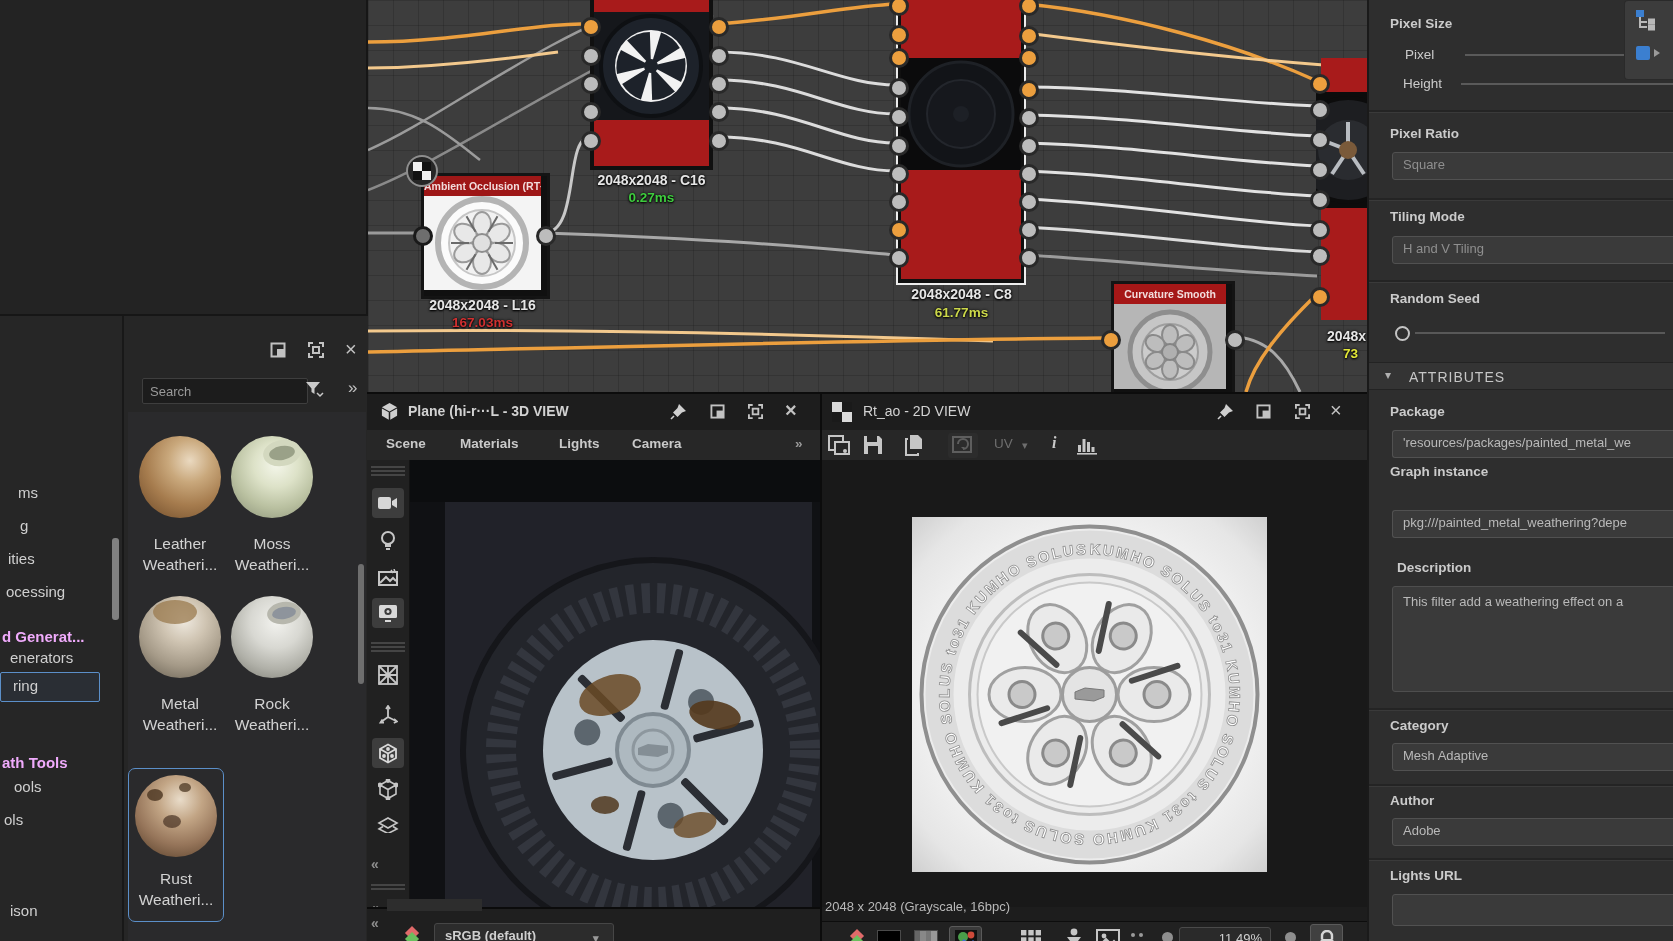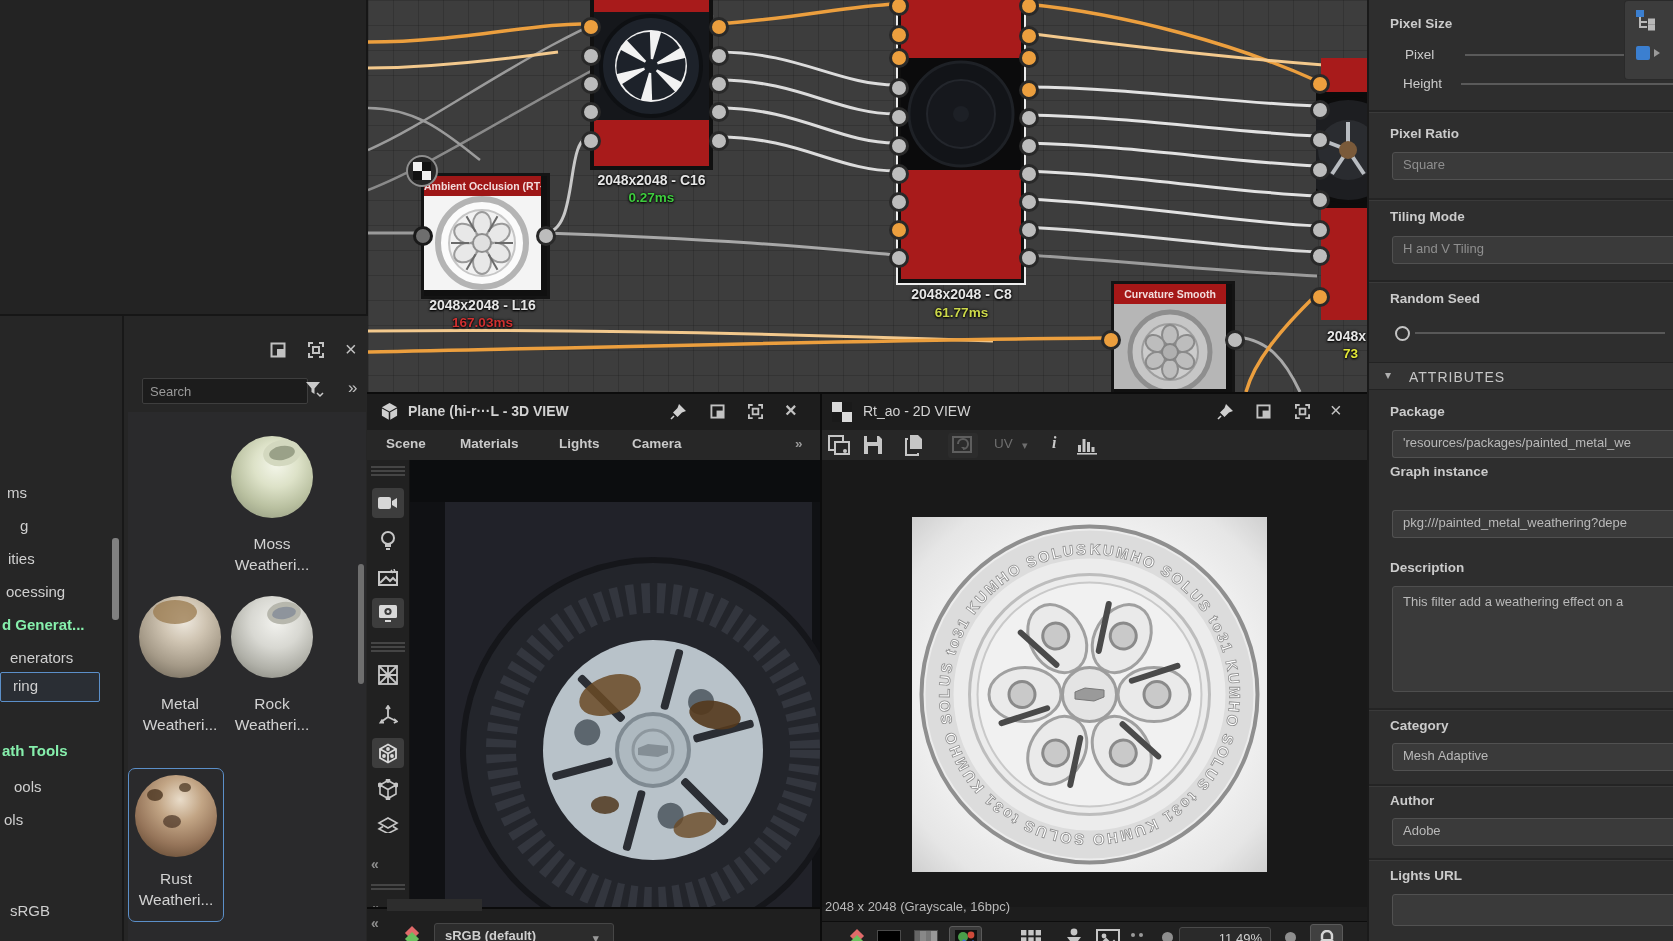--- a/index.html
+++ b/index.html
@@ -19,21 +19,21 @@
   .nlabel{position:absolute;text-align:center;font-weight:bold;font-size:14px;color:#e6e6e6;
     text-shadow:0 1px 2px #000,0 0 3px #000;white-space:nowrap;}
   .ntime{position:absolute;text-align:center;font-weight:bold;font-size:13.5px;
     text-shadow:0 1px 2px #000,0 0 3px #000;white-space:nowrap;}
   .dot{position:absolute;width:14px;height:14px;border-radius:50%;border:3px solid #292929;}
   .dot.gray{background:#bcbcbc;} .dot.orange{background:#ec9f3e;}
   
   #topleft{left:0;top:0;width:368px;height:316px;background:#232323;border-bottom:2px solid #161616;border-right:2px solid #161616;}
   #leftcol{left:0;top:316px;width:368px;height:625px;background:#262626;}
   .side-item{position:absolute;left:0;width:110px;height:24px;font-size:15px;color:#cfcfcf;white-space:nowrap;overflow:hidden;}
-  .side-item.bold{color:#86efac;font-weight:bold;}
+  .side-item.bold{color:#f0abfc;font-weight:bold;margin-top:12px;}
   #lib{position:absolute;left:122px;top:0;width:246px;height:625px;background:#262626;border-left:2px solid #181818;}
   .winicon{position:absolute;color:#c2c2c2;}
   #search-box{position:absolute;left:18px;top:62px;width:150px;height:24px;background:#1c1c1c;
     border:1px solid #3e3e3e;border-radius:2px;color:#cfcfcf;font-size:13px;padding:0 7px;outline:none;font-family:inherit;}
   #search-box::placeholder{color:#9a9a9a;}
   #lib-grid{position:absolute;left:4px;top:96px;width:238px;height:529px;background:#2a2a2c;}
   .sphere{position:absolute;width:82px;height:82px;border-radius:50%;}
   .mat-label{position:absolute;width:96px;text-align:center;font-size:15.5px;line-height:1.35;color:#d2d2d2;}
   
   .viewpanel{background:#1d1d1d;}
@@ -247,33 +247,33 @@
     <div class="dot gray" style="left:942px;top:190px;"></div>
     <div class="dot gray" style="left:942px;top:220px;"></div>
     <div class="dot gray" style="left:942px;top:246px;"></div>
     <div class="dot orange" style="left:942px;top:287px;"></div>
     <div class="nlabel" style="left:950px;top:328px;width:48px;text-align:right;">2048x</div>
     <div class="ntime" style="left:950px;top:346px;width:40px;text-align:right;color:#e3e838;">73</div>
   </div>
 
   <div class="abs" id="leftcol">
 
-    <div class="side-item" style="top:168px;padding-left:7px;">ms</div>
+    <div class="side-item" style="top:168px;padding-left:18px;">ms</div>
     <div class="side-item" style="top:201px;padding-left:20px;">g</div>
     <div class="side-item" style="top:234px;padding-left:8px;">ities</div>
     <div class="side-item" style="top:267px;padding-left:6px;">ocessing</div>
     <div class="side-item bold" style="top:300px;padding-left:2px;">d Generat...</div>
     <div class="side-item" style="top:333px;padding-left:10px;">enerators</div>
     <div class="abs" style="left:0;top:356px;width:100px;height:30px;border:1px solid #5b8fc9;background:rgba(70,110,160,.12);border-radius:2px;">
       <div class="side-item" style="top:4px;padding-left:12px;">ring</div>
     </div>
     <div class="side-item bold" style="top:426px;padding-left:2px;">ath Tools</div>
     <div class="side-item" style="top:462px;padding-left:14px;">ools</div>
     <div class="side-item" style="top:495px;padding-left:4px;">ols</div>
-    <div class="side-item" style="top:586px;padding-left:10px;">sRGB</div>
+    <div class="side-item" style="top:586px;padding-left:10px;">ison</div>
 
     <div class="abs" style="left:112px;top:222px;width:7px;height:82px;background:#808080;border-radius:3px;"></div>
 
     <div class="abs" id="lib">
 
       <span class="winicon" style="left:146px;top:26px;">
         <svg width="16" height="16" viewBox="0 0 16 16">
             <rect x="1.5" y="1.5" width="13" height="13" fill="none" stroke="#c2c2c2" stroke-width="2"></rect>
             <rect x="7" y="7" width="7" height="7" fill="#c2c2c2"></rect>
           </svg>
@@ -289,20 +289,24 @@
       <input id="search-box" placeholder="Search" style="">
       <span class="abs" style="left:180px;top:64px;">
         <svg width="20" height="18" viewBox="0 0 20 18">
             <path d="M2,2 H16 L10.5,8.5 V14 L7.5,12 V8.5 Z" fill="#c9c9c9"></path>
             <path d="M13,13 l3,3 3,-3" fill="none" stroke="#c9c9c9" stroke-width="1.5"></path>
           </svg>
       </span>
       <span class="winicon" style="left:224px;top:62px;font-size:17px;">»</span>
 
       <div id="lib-grid">
+        <div class="abs" style="left:4px;top:14px;width:96px;height:160px;">
+          <div class="sphere" style="left:7px;top:10px;background:radial-gradient(circle at 62% 30%, #ead9c0 0%, #c9a87c 28%, #a67c4e 58%, #7a5531 88%);"></div>
+          <div class="mat-label" style="left:0;top:108px;">Leather Weatheri...</div>
+        </div>
         <div class="abs" style="left:96px;top:14px;width:96px;height:160px;">
           <div class="sphere" style="left:7px;top:10px;background:radial-gradient(circle at 55% 35%, #f4f6ea 0%, #dde2c8 32%, #b9c0a0 62%, #8f967c 92%);">
             <div class="abs" style="left:32px;top:4px;width:38px;height:26px;border-radius:50%;border:6px solid #d3d8bf;background:#9aa188;transform:rotate(-10deg);"></div>
           </div>
           <div class="mat-label" style="left:0;top:108px;">Moss Weatheri...</div>
         </div>
         <div class="abs" style="left:4px;top:174px;width:96px;height:160px;">
           <div class="sphere" style="left:7px;top:10px;background:radial-gradient(circle at 55% 30%, #efe9df 0%, #cfc4b2 30%, #a59a88 62%, #6e6658 92%);">
             <div class="abs" style="left:14px;top:4px;width:44px;height:24px;border-radius:50%;background:#9a7a4e;opacity:.75;"></div>
           </div>
@@ -711,21 +715,21 @@
       <span class="abs" style="left:16px;top:5px;color:#b0b0b0;font-size:12px;">▾</span>
       <span class="abs" style="left:40px;top:6px;font-size:14px;letter-spacing:1px;color:#c6c6c6;">ATTRIBUTES</span>
     </div>
 
     <div class="alabel" style="left:21px;top:404px;">Package</div>
     <div class="abox" style="left:23px;top:430px;width:283px;border-radius:3px 0 0 3px;border-right:none;">'resources/packages/painted_metal_we</div>
 
     <div class="alabel" style="left:21px;top:464px;text-align:right;">Graph instance</div>
     <div class="abox" style="left:23px;top:510px;width:283px;border-radius:3px 0 0 3px;border-right:none;">pkg:///painted_metal_weathering?depe</div>
 
-    <div class="alabel" style="left:21px;top:560px;">Description</div>
+    <div class="alabel" style="left:28px;top:560px;">Description</div>
     <div class="abs" style="left:23px;top:586px;width:283px;height:106px;background:#3a3a3a;border:1px solid #4e4e4e;border-radius:3px;font-size:13px;color:#b9b9b9;padding:7px 10px;white-space:nowrap;overflow:hidden;">This filter add a weathering effect on a</div>
 
     <div class="hr" style="top:708px;"></div>
     <div class="alabel" style="left:21px;top:718px;">Category</div>
     <div class="abox" style="left:23px;top:743px;width:262px;">Mesh Adaptive</div>
 
     <div class="hr" style="top:784px;"></div>
     <div class="alabel" style="left:21px;top:793px;">Author</div>
     <div class="abox" style="left:23px;top:818px;width:262px;">Adobe</div>
 

